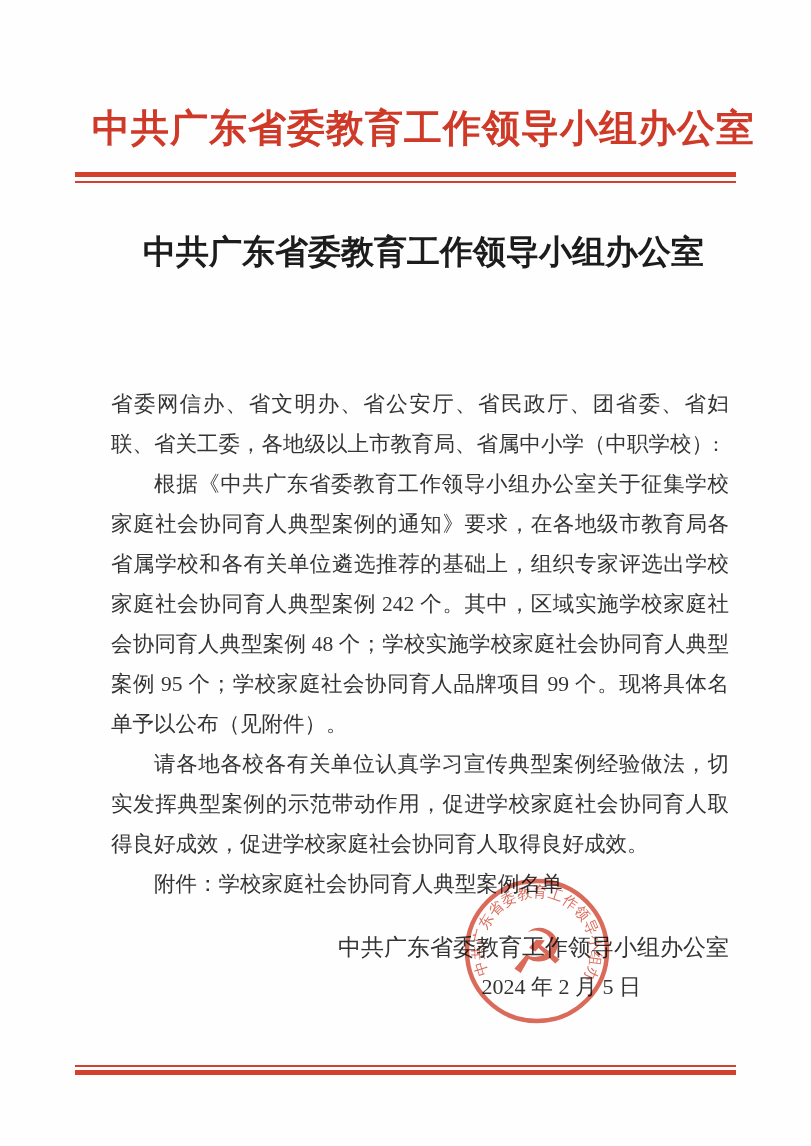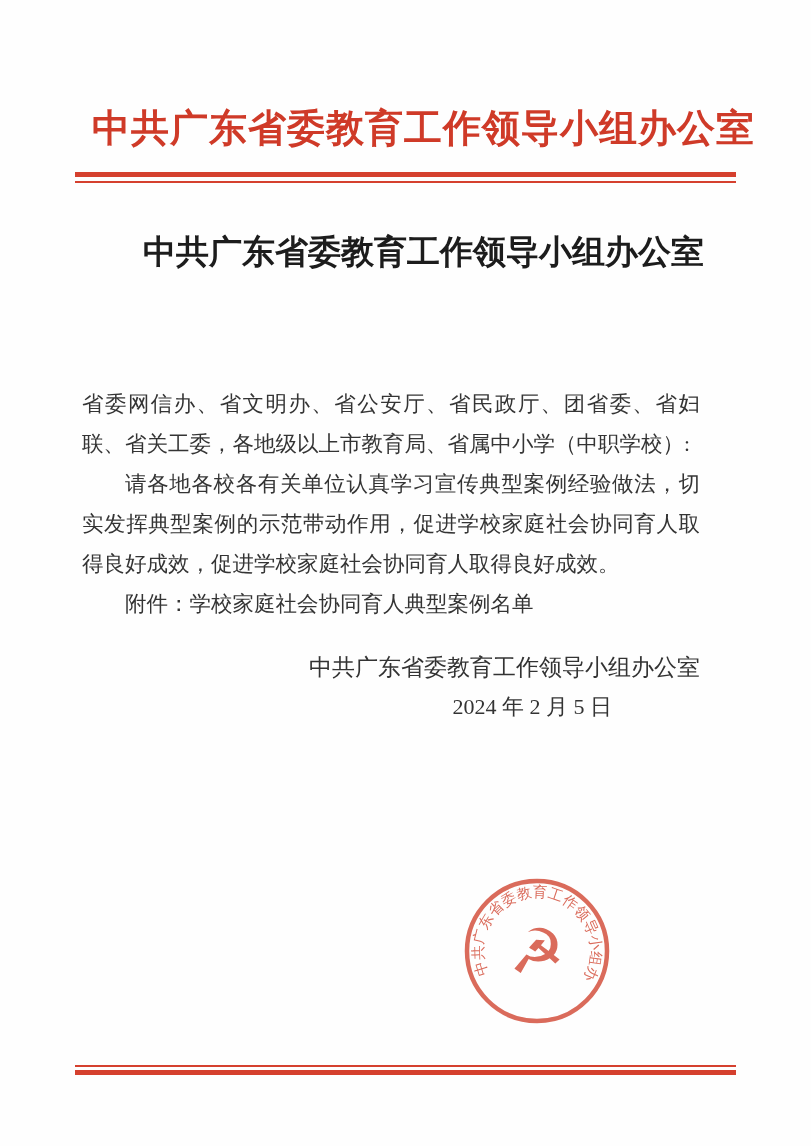--- a/index.html
+++ b/index.html
@@ -31,21 +31,21 @@
   .doc-title {
     position:absolute; top:226px; left:0; right:0;
     text-align:center;
     font-size:33px; font-weight:bold;
     color:#1c1c1c;
     line-height:52px;
   }
 
   
   .body-block {
-    position:absolute; top:384px; left:82px; width:618px;
+    position:absolute; top:384px; left:111px; width:618px;
     font-size:21.5px; line-height:40px;
     color:#343434;
     text-align:justify;
   }
   .body-block p { margin:0; }
   .para-indent { text-indent:2em; }
   .attachment { margin-top:16px; text-indent:2em; }
 
   .sig-block { margin-top:26px; }
   .signature {
@@ -79,20 +79,21 @@
 
   <div class="rule rule-thick-top"></div>
   <div class="rule rule-thin-top"></div>
 
   <div class="doc-title">
     <div>中共广东省委教育工作领导小组办公室</div>
   </div>
 
   <div class="body-block">
     <p>省委网信办、省文明办、省公安厅、省民政厅、团省委、省妇联、省关工委，各地级以上市教育局、省属中小学（中职学校）:</p>
+    <p class="para-indent">根据《中共广东省委教育工作领导小组办公室关于征集学校家庭社会协同育人典型案例的通知》要求，在各地级市教育局各省属学校和各有关单位遴选推荐的基础上，组织专家评选出学校家庭社会协同育人典型案例 242 个。其中，区域实施学校家庭社会协同育人典型案例 48 个；学校实施学校家庭社会协同育人典型案例 95 个；学校家庭社会协同育人品牌项目 99 个。现将具体名单予以公布（见附件）。</p>
     <p class="para-indent">请各地各校各有关单位认真学习宣传典型案例经验做法，切实发挥典型案例的示范带动作用，促进学校家庭社会协同育人取得良好成效，促进学校家庭社会协同育人取得良好成效。</p>
     <p class="attachment">附件：学校家庭社会协同育人典型案例名单</p>
 
     <div class="sig-block">
       <div class="signature">中共广东省委教育工作领导小组办公室</div>
       <div class="issue-date">2024 年 2 月 5 日</div>
     </div>
   </div>
 
   <svg class="seal" viewBox="0 0 150 150" xmlns="http://www.w3.org/2000/svg">

